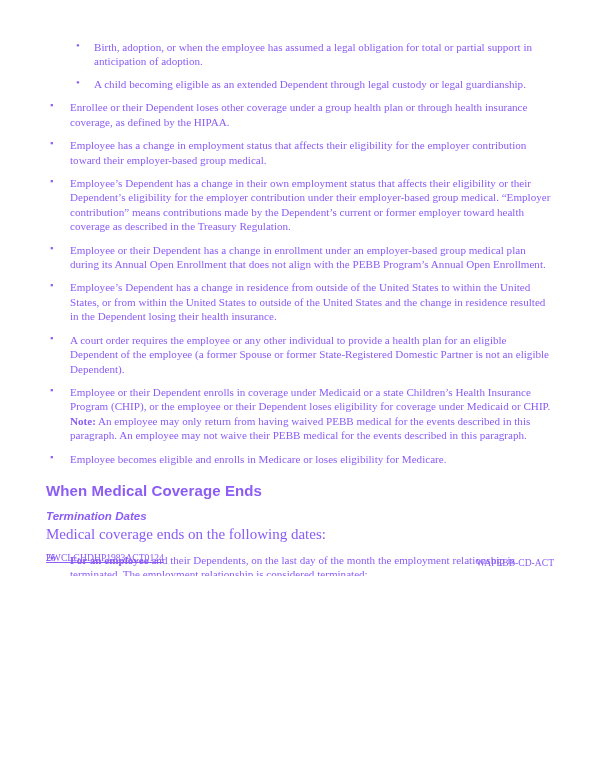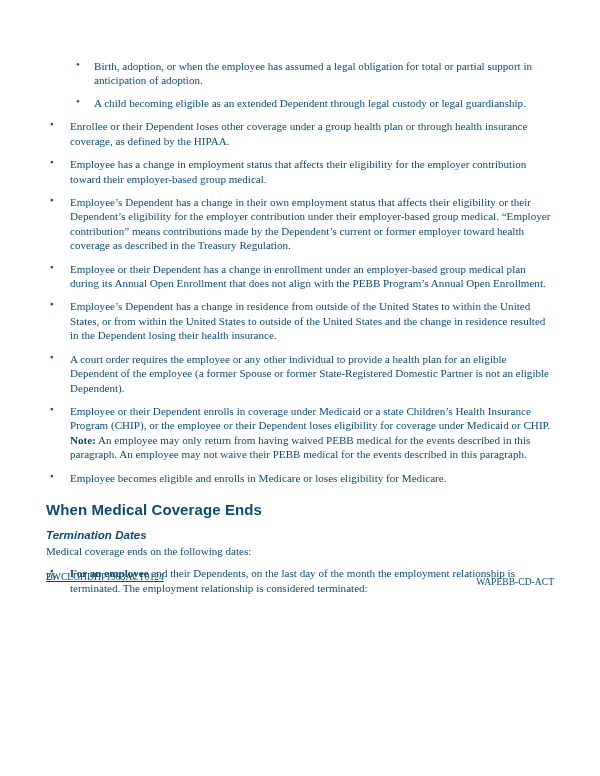--- a/index.html
+++ b/index.html
@@ -6,24 +6,23 @@
     margin: 0;
     padding: 0;
     background: #ffffff;
   }
   .page {
     position: relative;
     width: 600px;
     height: 576px;
     background: #ffffff;
     font-family: "Liberation Serif", serif;
-    color: #0c4a6e;
+    color: #8b5cf6;
     box-sizing: border-box;
     overflow: hidden;
-    margin-top: 19px;
   }
   .content {
     position: absolute;
     left: 46px;
     top: 40px;
     width: 508px;
   }
   ul.lvl1 {
     list-style: none;
     margin: 0;
@@ -80,21 +79,21 @@
     letter-spacing: 0.1px;
   }
   h3.sub-title {
     font-family: "Liberation Sans", sans-serif;
     font-size: 11.6px;
     font-weight: bold;
     font-style: italic;
     margin: 10px 0 3px 0;
   }
   p.body-text {
-    font-size: 11px;
+    font-size: 15px;
     line-height: 1.30;
     margin: 0 0 8px 0;
   }
   .bold { font-weight: bold; }
   .footer {
     position: absolute;
     left: 46px;
     right: 46px;
     bottom: 24px;
     font-size: 9.6px;

